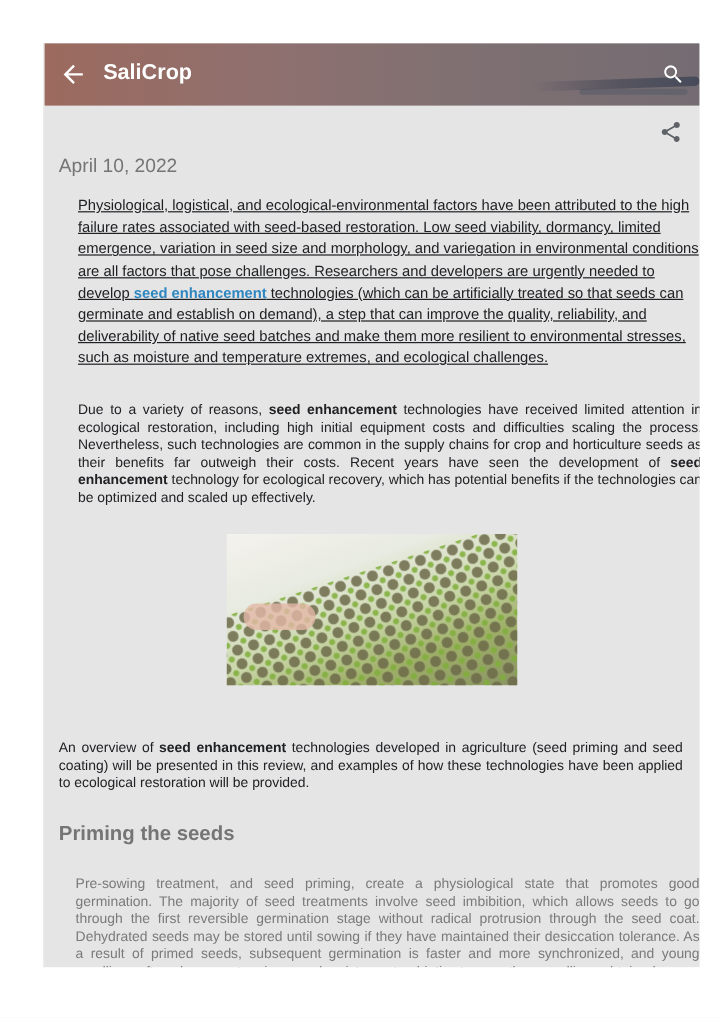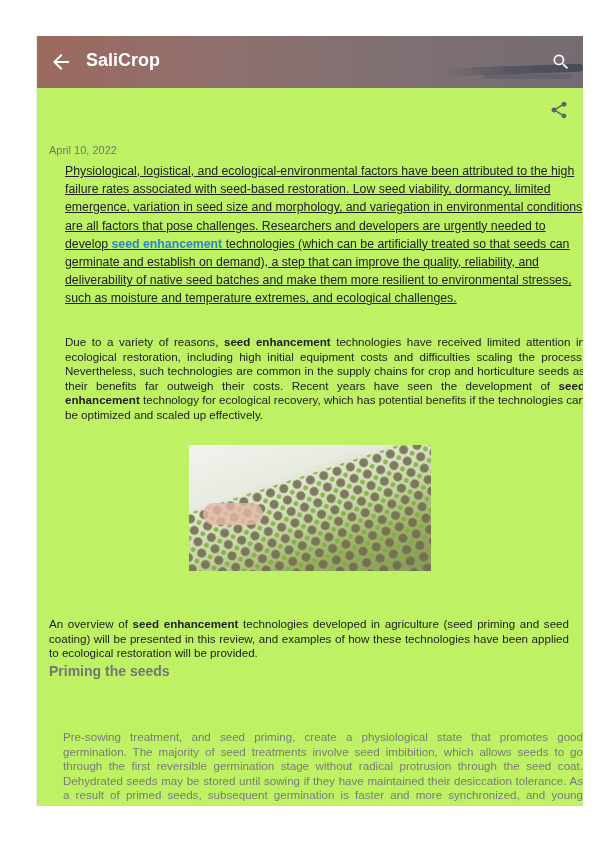--- a/index.html
+++ b/index.html
@@ -1,45 +1,45 @@
 <!DOCTYPE html>
 <html><head>
 <meta charset="utf-8">
 <style>
   html, body { margin: 0; padding: 0; background: #ffffff; }
   body { width: 600px; height: 848px; position: relative; overflow: hidden;
          font-family: "Liberation Sans", "DejaVu Sans", sans-serif; color: #202124; }
   .page { position: absolute; left: 36px; top: 36px; width: 546px; height: 770px;
-          border-left: 1px solid #ececec; background: #bef264; overflow: hidden; }
+          border-left: 1px solid #ececec; background: #e5e5e5; overflow: hidden; }
   .appbar { position: absolute; left: 0; top: 0; width: 546px; height: 52px;
             background: linear-gradient(90deg, #9c6a5e 0%, #8e706f 35%, #7f7072 65%, #746c72 100%);
             overflow: hidden; }
   .appbar .streak { position: absolute; right: 0; top: 30px; width: 140px; height: 8px;
                     background: linear-gradient(90deg, rgba(60,65,80,0) 0%, rgba(60,65,80,0.55) 50%, rgba(50,60,80,0.7) 100%);
                     border-radius: 4px; transform: rotate(-2deg); }
   .appbar .streak2 { position: absolute; right: 10px; top: 38px; width: 90px; height: 5px;
                      background: rgba(70,80,100,0.35); border-radius: 3px; }
   .back-btn { position: absolute; left: 12px; top: 14px; width: 24px; height: 24px; cursor: pointer; }
   .app-title { position: absolute; left: 49px; top: 14px; font-size: 18px; font-weight: bold; color: #ffffff; }
   .search-btn { position: absolute; right: 12px; top: 16px; width: 20px; height: 20px; cursor: pointer; }
   .post-title { position: absolute; left: 12px; top: 64px; font-size: 15px; font-weight: bold; color: #202124; }
   .share-btn { position: absolute; right: 14px; top: 64px; width: 20px; height: 20px; cursor: pointer; }
-  .post-date { position: absolute; left: 12px; top: 108px; font-size: 11px; color: #757575; }
+  .post-date { position: absolute; left: 12px; top: 94px; font-size: 16px; color: #757575; }
   .p1 { position: absolute; left: 28px; top: 126px; width: 520px; font-size: 12.3px; line-height: 18.2px; color: #202124; margin: 0; text-decoration: underline; }
   .p1 a { color: #2e86c1; font-weight: bold; text-decoration: none; }
   .p2 { position: absolute; left: 12px; top: 283px; width: 520px; font-size: 11.6px; line-height: 14.6px; color: #202124; text-align: justify; margin: 16px; }
   .figure { position: absolute; left: 152px; top: 409px; width: 242px; height: 126px; overflow: hidden;
             background: linear-gradient(160deg, #f4f2ee 0%, #e8ebe1 30%, #c9d6a8 55%, #9fb069 75%, #8a9463 100%); }
   .tray { position: absolute; left: -30px; top: 30px; width: 320px; height: 160px; transform: rotate(-18deg);
           background-image: radial-gradient(circle at 50% 50%, #6d6a4a 0 4px, transparent 5px),
                             radial-gradient(circle at 50% 50%, #7fae3a 0 2px, transparent 3px);
           background-size: 14px 12px, 14px 12px; background-position: 0 0, 7px 6px; opacity: 0.85; }
   .hand { position: absolute; left: 14px; top: 58px; width: 60px; height: 22px; border-radius: 12px; background: #e4b8a8; opacity: 0.8; }
   .p3 { position: absolute; left: 12px; top: 581px; width: 520px; font-size: 11.6px; line-height: 14.6px; color: #202124; text-align: justify; margin: 0; }
-  .h-priming { position: absolute; left: 12px; top: 627px; font-size: 14px; font-weight: bold; color: #757575; }
+  .h-priming { position: absolute; left: 12px; top: 649px; font-size: 17px; font-weight: bold; color: #757575; }
   .p4 { position: absolute; left: 12px; top: 680px; width: 520px; font-size: 11.6px; line-height: 14.6px; color: #7a7a7a; text-align: justify; margin: 14px; }
   svg { display: block; }
 </style>
 </head>
 <body>
 
 <div class="page">
 
   <div class="appbar">
     <div class="streak"></div>

